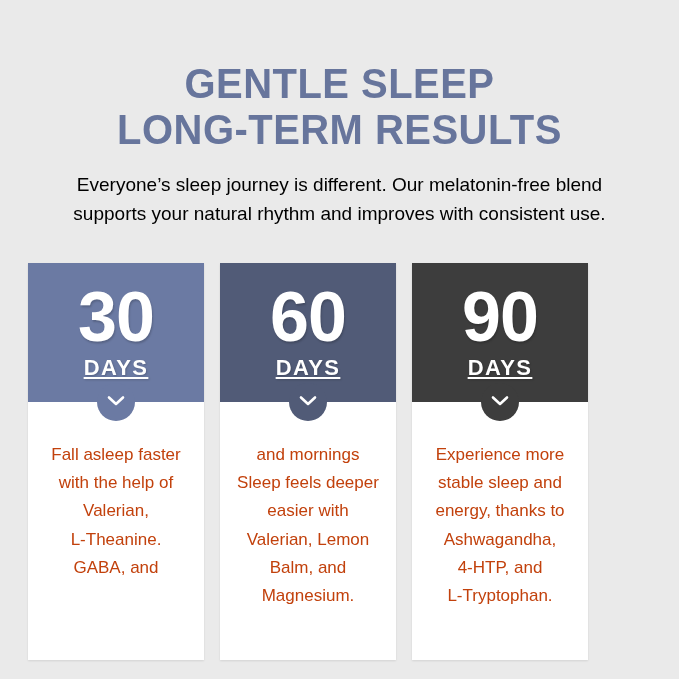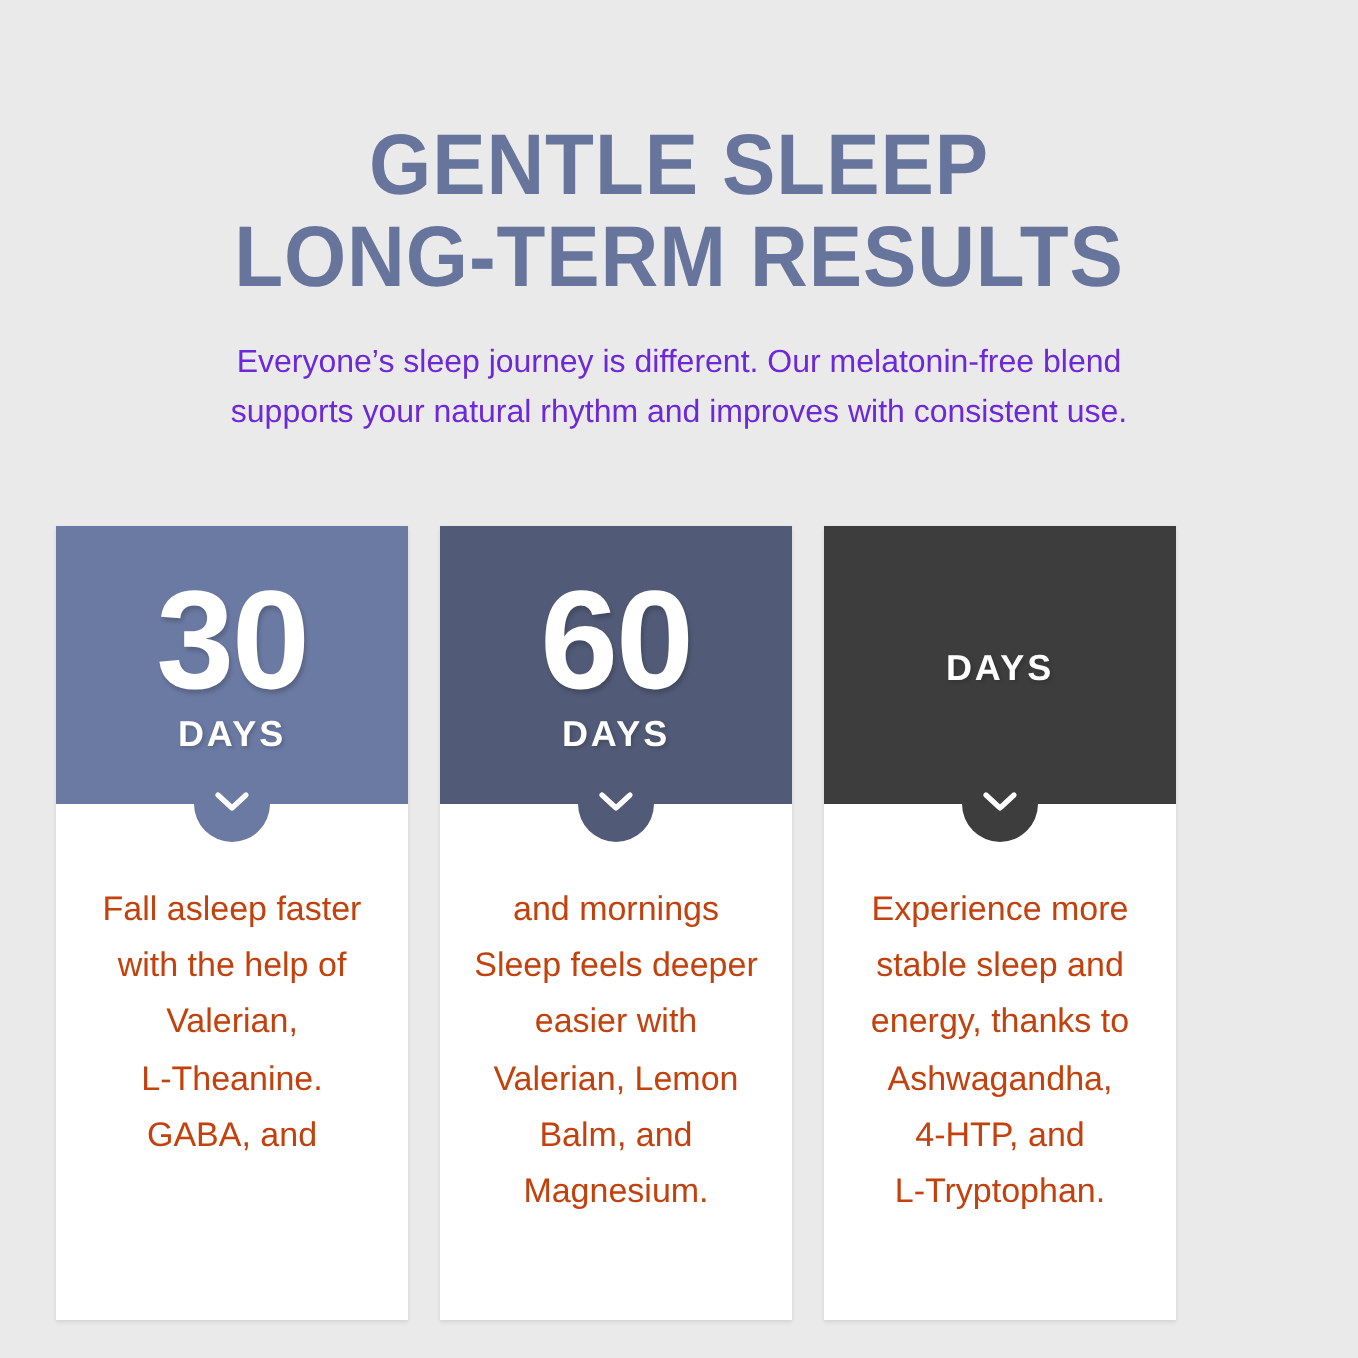--- a/index.html
+++ b/index.html
@@ -34,22 +34,22 @@
   }
   .headline .line {
     display: block;
     white-space: nowrap;
     transform: scaleX(0.93);
   }
 
   
   .subtitle {
     text-align: center;
-    color: #6d28d9;
-    font-size: 16px;
+    color: #000000;
+    font-size: 19px;
     line-height: 1.55;
     margin-top: 17px;
     padding: 0 42px;
   }
   .subtitle .sline {
     display: block;
     white-space: nowrap;
   }
 
   
@@ -82,24 +82,25 @@
     color: #ffffff;
     font-weight: bold;
     font-size: 70px;
     line-height: 0.95;
     letter-spacing: -1px;
     text-shadow: 1px 2px 2px rgba(0,0,0,0.18);
   }
   .card-days {
     color: #ffffff;
     font-weight: bold;
-    font-size: 18px;
+    font-size: 22px;
     letter-spacing: 1.4px;
     margin-top: 4px;
     text-shadow: 1px 1px 2px rgba(0,0,0,0.18);
+    text-decoration: underline;
   }
   .chevron-badge {
     position: absolute;
     left: 50%;
     bottom: -19px;
     transform: translateX(-50%);
     width: 38px;
     height: 38px;
     border-radius: 50%;
     display: flex;
@@ -179,20 +180,21 @@
         <span class="bline">Sleep feels deeper</span>
         <span class="bline">easier with</span>
         <span class="bline">Valerian, Lemon</span>
         <span class="bline">Balm, and</span>
         <span class="bline">Magnesium.</span>
       </div>
     </div>
 
     <div class="card card-3">
       <div class="card-header">
+        <span class="card-number">90</span>
         <span class="card-days">DAYS</span>
         <span class="chevron-badge">
           <svg width="18" height="12" viewBox="0 0 18 12" aria-hidden="true">
             <path d="M2 2.5 L9 9 L16 2.5" fill="none" stroke="#ffffff" stroke-width="2.6" stroke-linecap="round" stroke-linejoin="round"></path>
           </svg>
         </span>
       </div>
       <div class="card-body">
         <span class="bline">Experience more</span>
         <span class="bline">stable sleep and</span>

